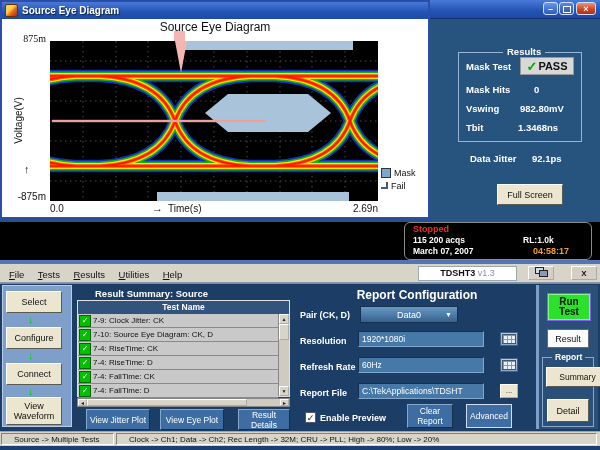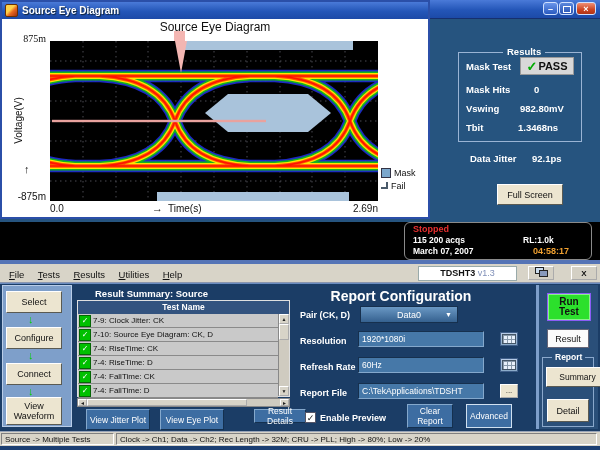--- a/index.html
+++ b/index.html
@@ -66,21 +66,21 @@
   .rs-row{position:absolute;left:0;width:200px;height:14px;display:flex;align-items:center;background:#c9c9c9;border-bottom:1px solid #8a8a8a;box-sizing:border-box;}
   .chk-tile{width:10px;height:10px;background:#00c000;border:1px solid #056605;color:#fff;font-size:8px;line-height:9px;text-align:center;margin:0 2px 0 1px;flex:none;}
   .rs-row span.txt{font-size:8px;color:#111;white-space:nowrap;overflow:hidden;}
   .vscroll{position:absolute;right:0;top:13px;width:11px;height:82px;background:#cfcbc0;border-left:1px solid #888;box-sizing:border-box;}
   .sc-btn{position:absolute;left:0;width:10px;height:10px;background:#d8d4c8;border:1px outset #fff;font-size:5px;text-align:center;line-height:9px;color:#222;box-sizing:border-box;}
   .vthumb{position:absolute;left:0;top:10px;width:10px;height:16px;background:#d8d4c8;border:1px outset #fff;box-sizing:border-box;}
   .hscroll{left:77px;top:398px;width:213px;height:9px;background:#cfcbc0;border:1px solid #888;box-sizing:border-box;}
   .hs-btn{position:absolute;top:0;width:9px;height:7px;background:#d8d4c8;border:1px outset #fff;font-size:5px;text-align:center;line-height:7px;color:#222;box-sizing:border-box;}
   .hthumb{position:absolute;left:9px;top:0;width:160px;height:7px;background:#d8d4c8;border:1px outset #fff;box-sizing:border-box;}
   .steel-btn{background:#3d6da2;border-top:1px solid #84a8cc;border-left:1px solid #84a8cc;border-right:1px solid #14304f;border-bottom:1px solid #14304f;color:#fff;text-align:center;font-size:8.5px;line-height:10px;box-sizing:border-box;display:flex;align-items:center;justify-content:center;}
-  .rc-title{left:281px;top:288px;width:240px;text-align:center;color:#fff;font-weight:bold;font-size:14px;}
+  .rc-title{left:297px;top:288px;width:240px;text-align:center;color:#fff;font-weight:bold;font-size:12px;}
   .rc-label{color:#fff;font-weight:bold;font-size:9px;}
   .dropdown{left:360px;top:306px;width:98px;height:17px;background:linear-gradient(180deg,#6a98c4,#35618f);border:1px solid #16304e;color:#fff;font-size:9px;text-align:center;line-height:16px;box-sizing:border-box;}
   .dd-arrow{position:absolute;right:5px;top:0;font-size:7px;line-height:16px;color:#fff;}
   .inp{background:#4678a8;border-top:1px solid #16304e;border-left:1px solid #16304e;border-right:1px solid #84a8cc;border-bottom:1px solid #84a8cc;color:#fff;font-size:8.5px;padding:0 3px;line-height:14px;white-space:nowrap;overflow:hidden;box-sizing:border-box;}
   .keypad-btn{width:18px;height:14px;background:linear-gradient(180deg,#b8cce6,#8aaac8);border:1px solid #41608a;box-sizing:border-box;display:flex;align-items:center;justify-content:center;}
   .keypad-grid{width:12px;height:8px;background:#e8f0fa;border:1px solid #456;background-image:linear-gradient(#89a 1px,transparent 1px),linear-gradient(90deg,#89a 1px,transparent 1px);background-size:4px 4px;}
   .browse-btn{width:18px;height:14px;background:#ece5d0;border:1px outset #fff;font-size:8px;color:#222;text-align:center;line-height:11px;box-sizing:border-box;}
   .cb-box{width:11px;height:11px;background:#fff;border:1px solid #556;font-size:9px;line-height:10px;text-align:center;color:#111;box-sizing:border-box;}
   .vsep{left:536px;top:285px;width:3px;height:144px;background:#7e9fca;}
   .right-col{left:539px;top:285px;width:59px;height:144px;background:#2a4f79;}
@@ -92,21 +92,21 @@
   .res-group{left:458px;top:52px;width:124px;height:90px;border:1px solid #9ab4d4;box-sizing:border-box;}
   .res-group-title{left:503px;top:46px;background:#26547f;padding:0 4px;color:#fff;font-size:9.5px;font-weight:bold;}
   .res-label{color:#fff;font-weight:bold;font-size:9.5px;}
   .res-value{color:#fff;font-weight:bold;font-size:9.5px;}
   .pass-badge{left:520px;top:57px;width:54px;height:18px;background:#d8d8d8;border:1px solid #999;display:flex;align-items:center;justify-content:center;box-sizing:border-box;}
   .pass-check{color:#0a0;font-weight:bold;font-size:13px;margin-right:1px;}
   .pass-text{color:#111;font-weight:bold;font-size:11px;}
   .fullscreen-btn{left:497px;top:184px;width:66px;height:21px;font-size:9px;}
   
   .statusbar{left:0;top:431px;width:600px;height:15px;background:#d8d4c8;border-top:1px solid #98a4b8;box-sizing:border-box;}
-  .sb-cell{position:absolute;top:1px;height:12px;border:1px solid;border-color:#808080 #fff #fff #808080;font-size:8px;color:#111;line-height:11px;padding-left:3px;box-sizing:border-box;white-space:nowrap;overflow:hidden;}
+  .sb-cell{position:absolute;top:1px;height:12px;border:1px solid;border-color:#808080 #fff #fff #808080;font-size:8px;color:#111;line-height:11px;padding-left:12px;box-sizing:border-box;white-space:nowrap;overflow:hidden;}
   .bottom-strip{left:0;top:446px;width:600px;height:4px;background:#1c3f72;}
 </style>
 </head>
 <body>
 
 <div id="screen">
 
   <div class="abs xp-titlebar">
     <div class="xp-btn xp-min"><span>–</span></div>
     <div class="xp-btn xp-max"><span class="maxbox"></span></div>
@@ -268,21 +268,21 @@
       <div class="sc-btn" style="bottom:0;">▼</div>
     </div>
   </div>
   <div class="abs hscroll">
     <div class="hs-btn" style="left:0;">◄</div>
     <div class="hthumb"></div>
     <div class="hs-btn" style="right:0;">►</div>
   </div>
   <div class="abs steel-btn" style="left:86px;top:409px;width:64px;height:21px;">View Jitter Plot</div>
   <div class="abs steel-btn" style="left:160px;top:409px;width:64px;height:21px;">View Eye Plot</div>
-  <div class="abs steel-btn" style="left:254px;top:409px;width:52px;height:14px;">Result Details</div>
+  <div class="abs steel-btn" style="left:238px;top:409px;width:52px;height:21px;">Result Details</div>
 
   <div class="abs rc-title">Report Configuration</div>
   <div class="abs rc-label" style="left:300px;top:310px;">Pair (CK, D)</div>
   <div class="abs dropdown">
     <span>Data0</span>
     <span class="dd-arrow">▼</span>
   </div>
   <div class="abs rc-label" style="left:300px;top:336px;">Resolution</div>
   <div class="abs inp" style="left:358px;top:331px;width:126px;height:16px;">1920*1080i</div>
   <div class="abs keypad-btn" style="left:500px;top:332px;">

